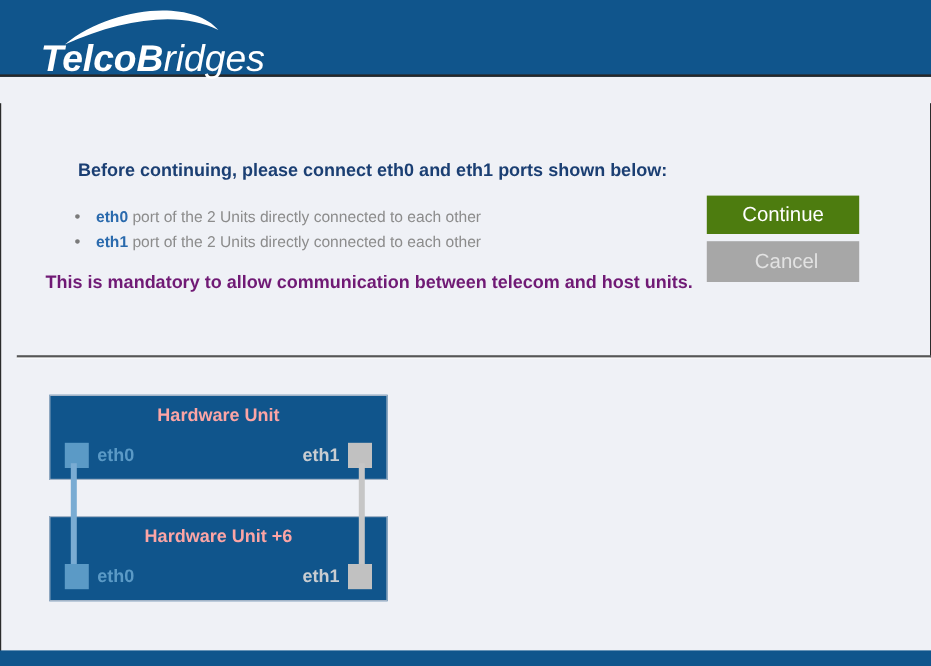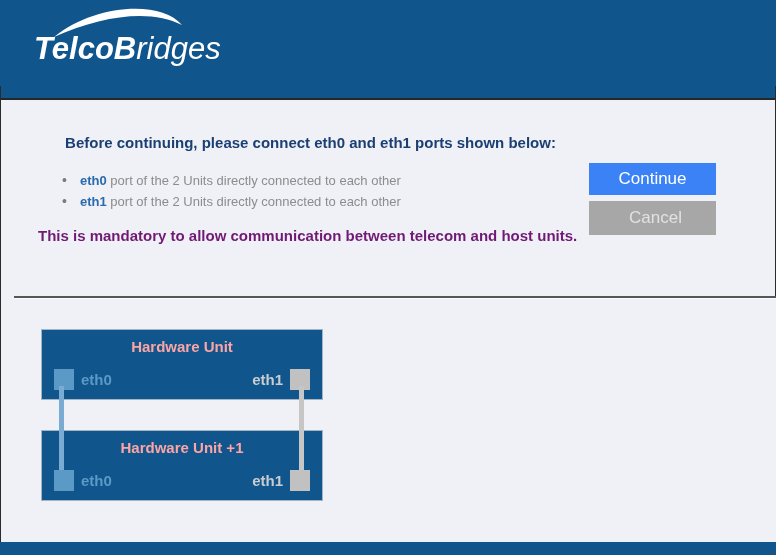--- a/index.html
+++ b/index.html
@@ -1,41 +1,41 @@
 <!DOCTYPE html>
 <html><head>
 <meta charset="utf-8">
 <style>
   html,body{margin:0;padding:0;background:#d8dadd;}
   *{box-sizing:border-box;font-family:"Liberation Sans",sans-serif;}
   .screen{position:relative;width:776px;height:555px;background:#EFF1F6;overflow:hidden;}
 
   
-  .header{position:absolute;left:0;top:0;width:776px;height:100px;background:#10558C;border-bottom:2px solid #272727;}
+  .header{position:absolute;left:0;top:0;width:776px;height:64px;background:#10558C;border-bottom:2px solid #272727;}
   .logo{position:absolute;left:18px;top:3px;width:252px;height:78px;}
   .logo svg{position:absolute;left:0;top:0;}
   .logo-text{position:absolute;left:16px;top:28px;color:#ffffff;font-style:italic;font-size:31px;letter-spacing:0px;white-space:nowrap;}
   .logo-bold{font-weight:bold;}
   .logo-light{font-weight:normal;}
 
   
   .edge-left{position:absolute;left:0;top:86px;width:1px;height:469px;background:#2B2B2B;}
   .edge-right{position:absolute;right:0;top:86px;width:1px;height:212px;background:#2B2B2B;}
 
   
   .heading{position:absolute;left:38px;top:134px;width:545px;margin:0;font-size:15px;font-weight:bold;color:#1B3F73;text-align:center;}
   .bullets{position:absolute;left:60px;top:170px;margin:0;padding:0;list-style:none;}
   .bullets li{position:relative;padding-left:20px;line-height:21px;font-size:13px;color:#8C8C8C;}
   .bullets li::before{content:"\2022";position:absolute;left:2px;color:#7a7a7a;font-size:14px;}
   .port-name{font-weight:bold;color:#2A6AAD;}
   .mandatory{position:absolute;left:38px;top:227px;width:545px;margin:0;font-size:15px;font-weight:bold;color:#701a75;}
 
   
   .btn{position:absolute;left:589px;width:127px;border:none;font-size:17px;cursor:pointer;display:flex;align-items:center;justify-content:center;}
-  .btn-continue{top:163px;height:32px;background:#3b82f6;color:#ffffff;}
+  .btn-continue{top:163px;height:32px;background:#4d7c0f;color:#ffffff;}
   .btn-cancel{top:201px;height:34px;background:#A7A7A7;color:#E2E2E2;padding-left:12px;}
 
   
   .hr{position:absolute;left:14px;top:296px;width:762px;height:3px;border-top:2px solid #565656;border-bottom:1px solid #fbfbfb;}
 
   
   .diagram{position:absolute;left:0;top:300px;width:776px;height:230px;}
   .unit{position:absolute;left:41px;width:282px;background:#10558C;border:1px solid #A3B4C7;z-index:1;}
   .unit-1{top:29px;height:71px;}
   .unit-2{top:130px;height:71px;}
@@ -97,21 +97,21 @@
         <span class="sq sq-blue"></span>
         <span class="plabel plabel-blue">eth0</span>
       </div>
       <div class="port port-right">
         <span class="plabel plabel-gray">eth1</span>
         <span class="sq sq-gray"></span>
       </div>
     </div>
 
     <div class="unit unit-2">
-      <div class="unit-title">Hardware Unit +1</div>
+      <div class="unit-title">Hardware Unit +6</div>
       <div class="port port-left">
         <span class="sq sq-blue"></span>
         <span class="plabel plabel-blue">eth0</span>
       </div>
       <div class="port port-right">
         <span class="plabel plabel-gray">eth1</span>
         <span class="sq sq-gray"></span>
       </div>
     </div>
   </div>

